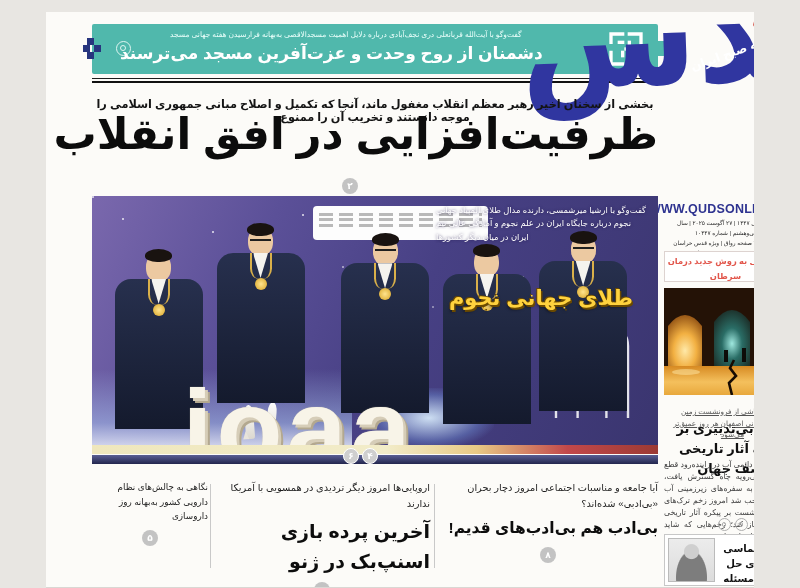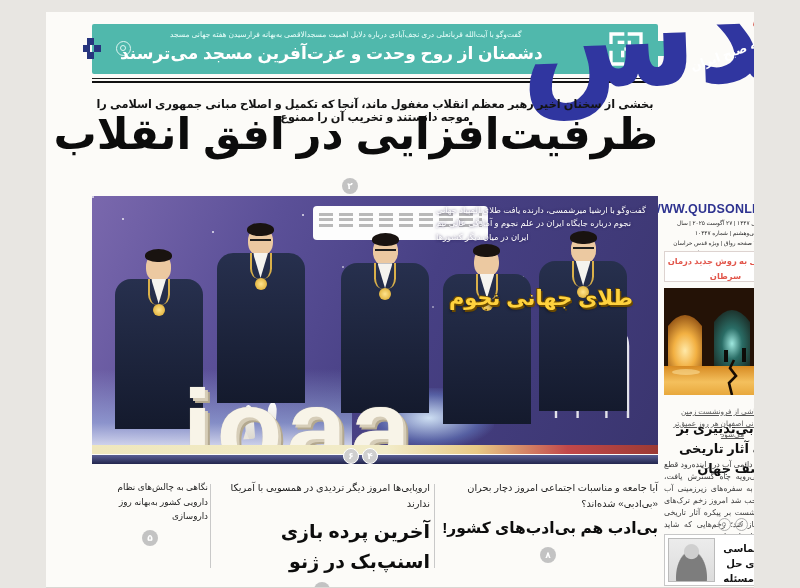--- a/index.html
+++ b/index.html
@@ -240,21 +240,21 @@
       <div class="torso">
           <div class="ribbon"></div>
           <div class="shirt"></div>
           <div class="medal"></div>
         </div>
     </div>
 
     <div class="abs ioaa">ioaa</div>
     <div class="abs photo-strip"></div>
 
-    <div class="abs photo-cap">گفت‌وگو با ارشیا میرشمسی، دارنده یافت طلای المپیاد جهانی نجوم درباره جایگاه ایران در علم نجوم و آمادگی عالی تیم ایران در میان دیگر کشورها</div>
+    <div class="abs photo-cap">گفت‌وگو با ارشیا میرشمسی، دارنده مدال طلای المپیاد جهانی نجوم درباره جایگاه ایران در علم نجوم و آمادگی عالی تیم ایران در میان دیگر کشورها</div>
     <div class="abs photo-title">
       <div>طلای جهانی نجوم</div>
     </div>
   </div>
   <div class="abs navy-bar"></div>
   <div class="abs photo-refs">
     <div class="ref-circle">۴</div>
     <div class="ref-circle">۶</div>
   </div>
 
@@ -311,21 +311,21 @@
     </div>
     <div class="oped-photo"></div>
   </div>
 
   <div class="abs bottom-row">
     <div class="vsep" style="left:118px;"></div>
     <div class="vsep" style="left:342px;"></div>
 
     <div class="bcol" style="left:346px;width:220px;">
       <div class="b-kicker">آیا جامعه و مناسبات اجتماعی امروز دچار بحران «بی‌ادبی» شده‌اند؟</div>
-      <div class="b-head">بی‌ادب هم بی‌ادب‌های کشور!</div>
+      <div class="b-head">بی‌ادب هم بی‌ادب‌های قدیم!</div>
       <div class="ref-circle b-ref">۸</div>
     </div>
 
     <div class="bcol" style="left:122px;width:216px;">
       <div class="b-kicker">اروپایی‌ها امروز دیگر تردیدی در همسویی با آمریکا ندارند</div>
       <div class="b-head-big">آخرین پرده بازی اسنپ‌بک در ژنو</div>
       <div class="ref-circle b-ref">۲</div>
     </div>
 
     <div class="bcol" style="left:0;width:116px;">

